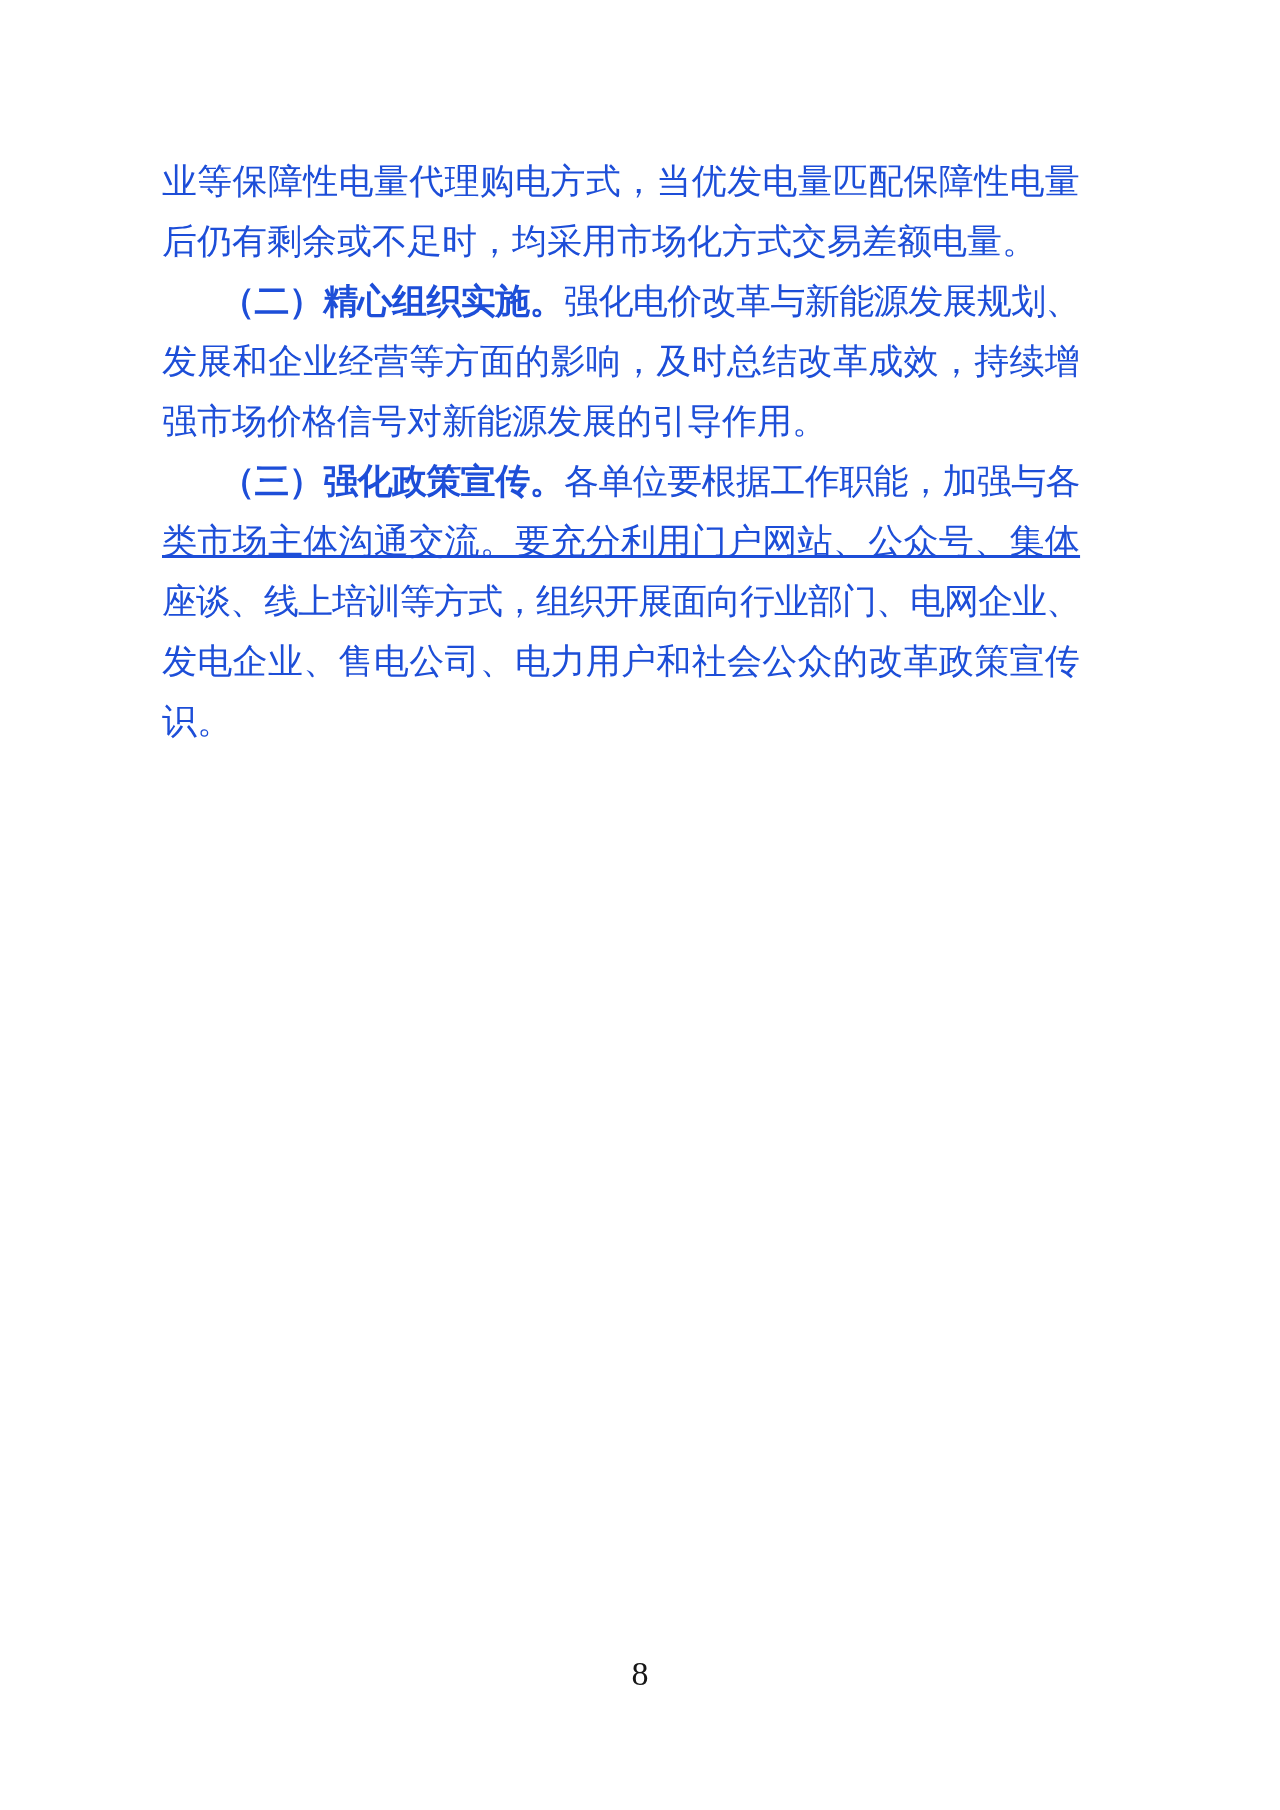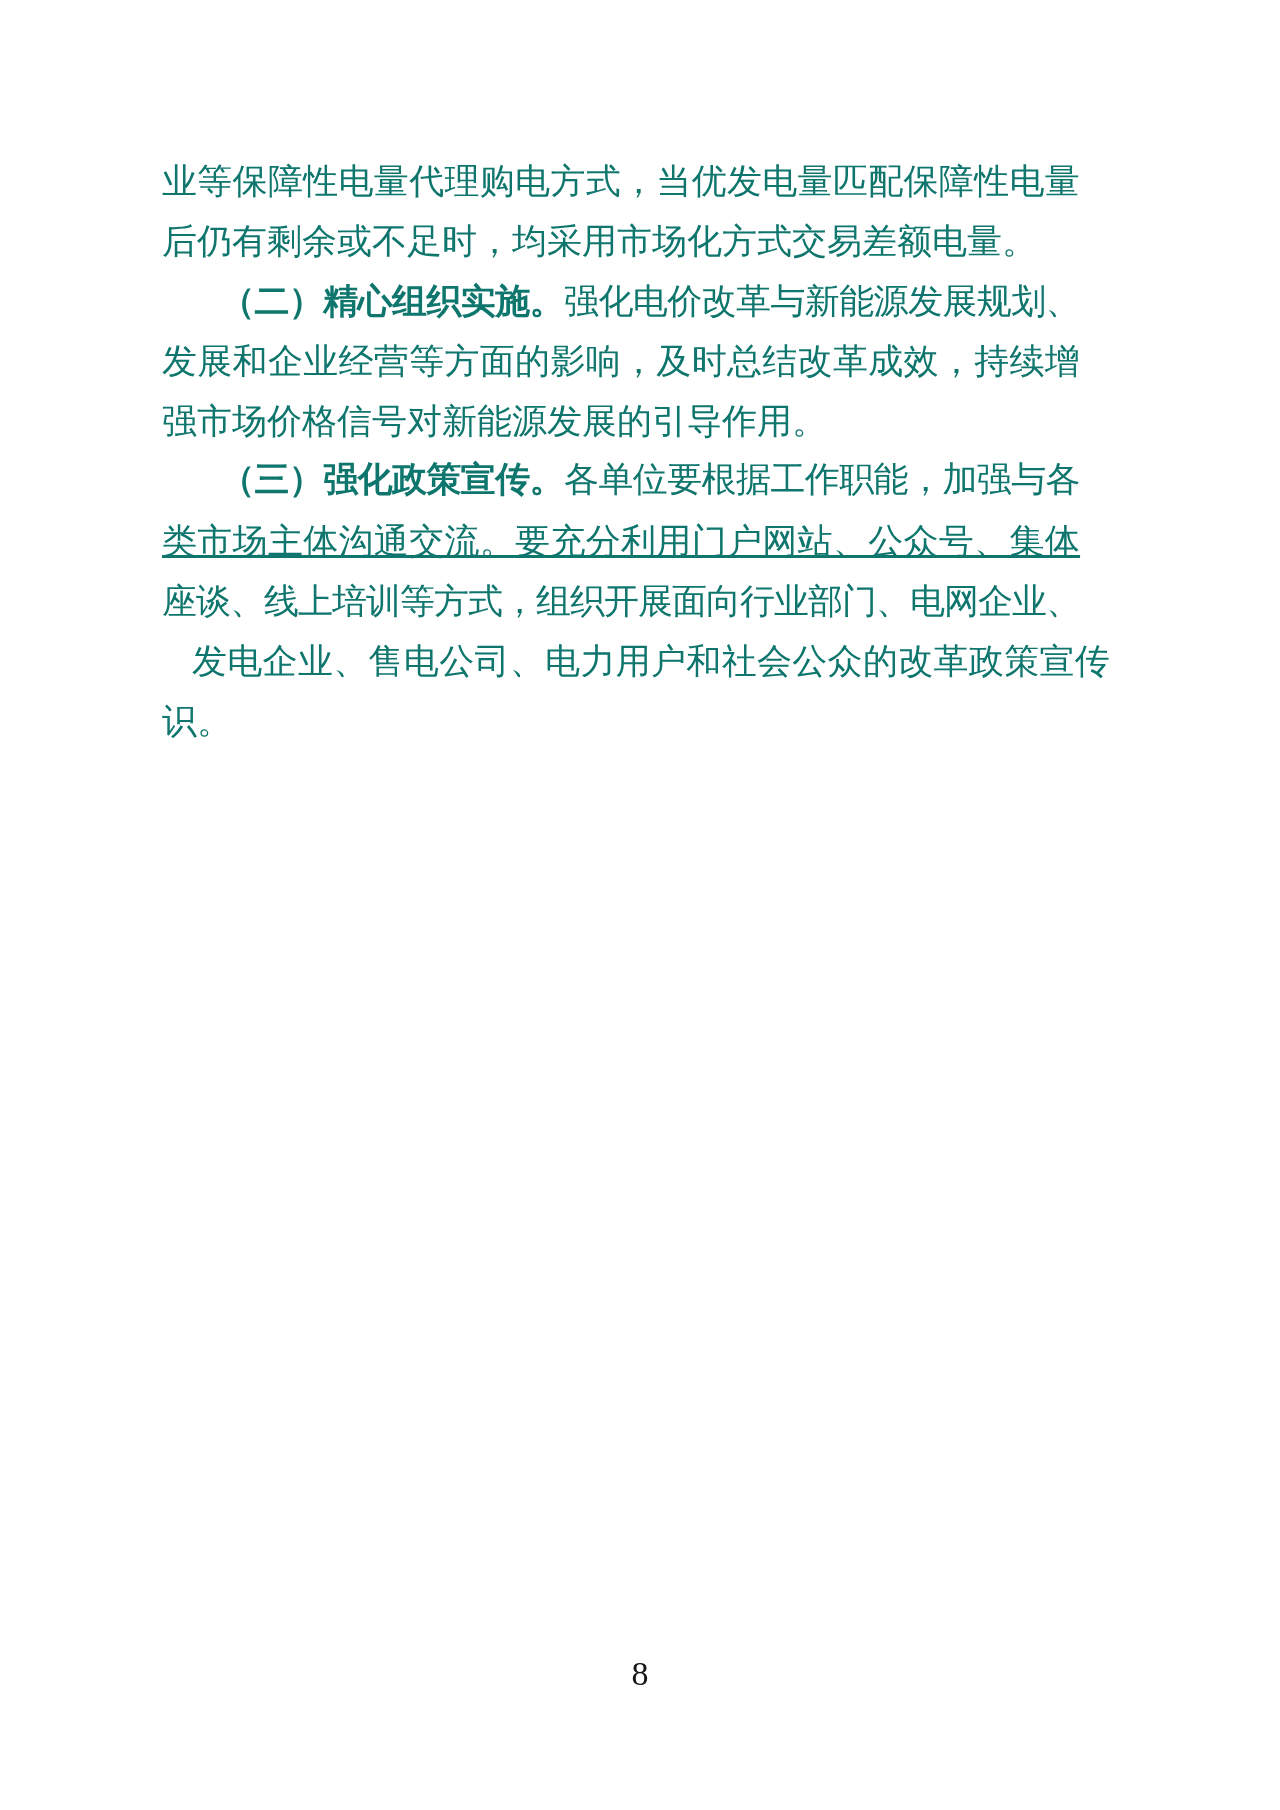--- a/index.html
+++ b/index.html
@@ -22,21 +22,21 @@
   .text-block {
     position: absolute;
     left: 162px;
     top: 152px;
     width: 918px;
   }
   .line {
     height: 60px;
     line-height: 60px;
     font-size: 35px;
-    color: #0f766e;
+    color: #1d4ed8;
     white-space: nowrap;
   }
   .line.indent {
     padding-left: 58px;
   }
   .lead {
     font-weight: bold;
   }
   .page-number {
     position: absolute;
@@ -51,20 +51,20 @@
 </head>
 <body style="background: rgb(255, 255, 255);">
 
 <div class="page">
   <main class="text-block" style="color: rgb(22, 22, 22);">
       <div class="line" style="letter-spacing: 0.31px;">业等保障性电量代理购电方式，当优发电量匹配保障性电量</div>
       <div class="line">后仍有剩余或不足时，均采用市场化方式交易差额电量。</div>
       <div class="line indent" style="letter-spacing: -0.6px; text-align: center;"><span class="lead">（二）精心组织实施。</span>强化电价改革与新能源发展规划、</div>
       <div class="line" style="letter-spacing: 0.31px;">发展和企业经营等方面的影响，及时总结改革成效，持续增</div>
       <div class="line">强市场价格信号对新能源发展的引导作用。</div>
-      <div class="line indent" style="letter-spacing: -0.6px; font-family: Liberation Mono, monospace;"><span class="lead">（三）强化政策宣传。</span>各单位要根据工作职能，加强与各</div>
+      <div class="line indent" style="letter-spacing: -0.6px;"><span class="lead">（三）强化政策宣传。</span>各单位要根据工作职能，加强与各</div>
       <div class="line" style="letter-spacing: 0.31px; text-decoration: underline;">类市场主体沟通交流。要充分利用门户网站、公众号、集体</div>
       <div class="line" style="letter-spacing: -1px;">座谈、线上培训等方式，组织开展面向行业部门、电网企业、</div>
-      <div class="line" style="letter-spacing: 0.31px; margin-left: 30px;">发电企业、售电公司、电力用户和社会公众的改革政策宣传</div>
+      <div class="line" style="letter-spacing: 0.31px;">发电企业、售电公司、电力用户和社会公众的改革政策宣传</div>
       <div class="line">识。</div>
     </main>
   <div class="page-number">8</div>
 </div>
 
 </body></html>

